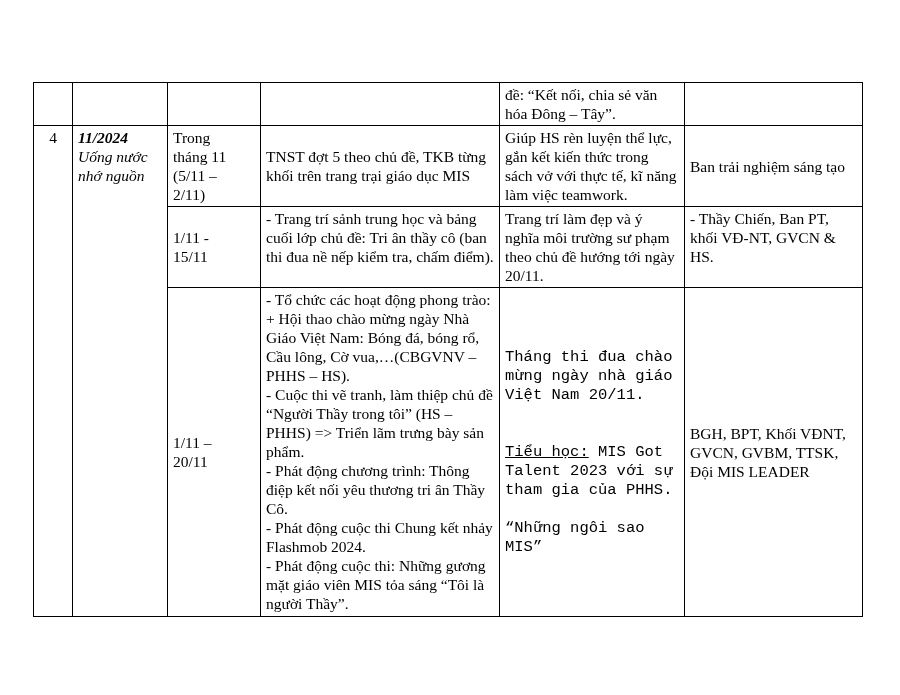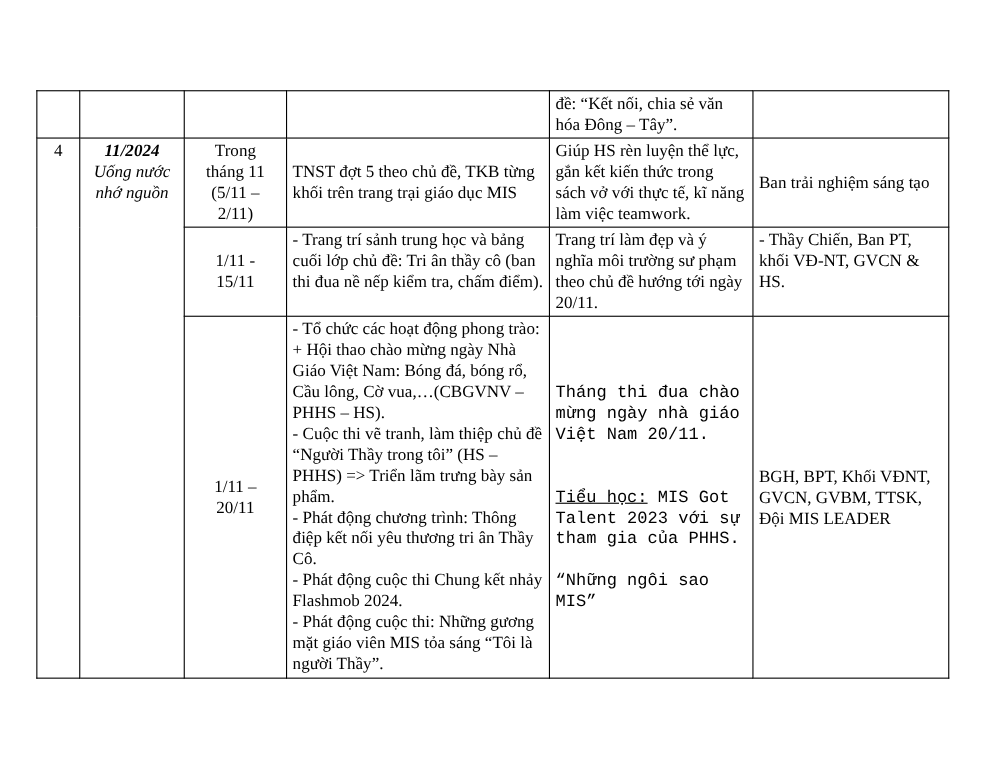--- a/index.html
+++ b/index.html
@@ -29,24 +29,24 @@
   table.plan td {
     border: 1px solid #000000;
     vertical-align: top;
     padding: 2px 5px;
     overflow: hidden;
     word-wrap: break-word;
   }
   .c-center { text-align: left; }
   .v-mid    { vertical-align: middle !important; }
   td.stt-cell { padding-top: 18px; text-align: center; }
-  td.month-cell { padding-top: 3px; text-align: center; }
+  td.month-cell { padding-top: 3px; text-align: left; }
   .month-label { font-weight: bold; font-style: italic; }
   .theme-label { font-style: italic; }
-  .time-line { text-align: center; }
+  .time-line { text-align: left; }
   .activities p { margin: 0; }
   td.purpose-mid { vertical-align: middle !important; font-family: Liberation Mono, monospace; }
   .para { margin: 0; }
   .para + .para-gap2 { margin-top: 38px; }
   .para + .para-gap1 { margin-top: 19px; }
   .u { text-decoration: underline; }
 </style>
 </head>
 <body>
 

